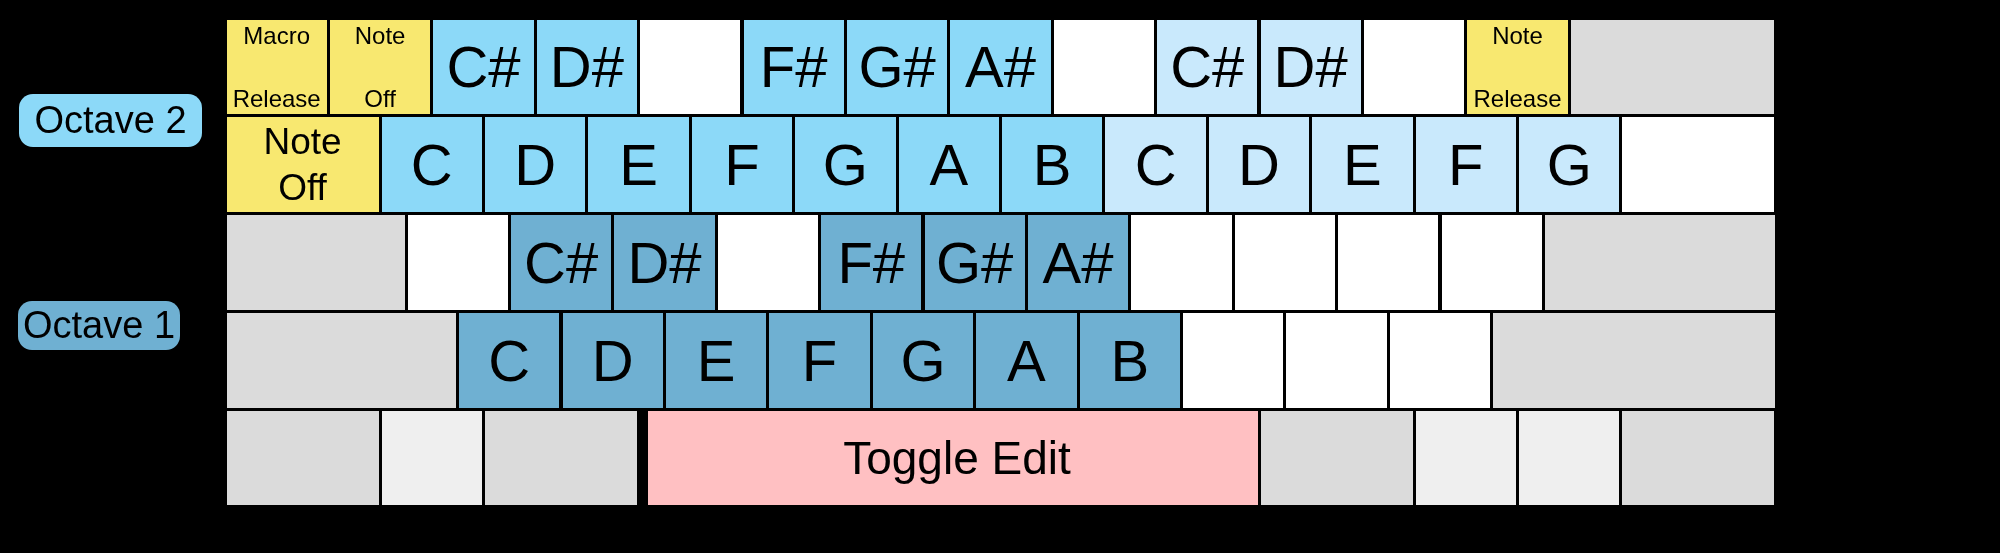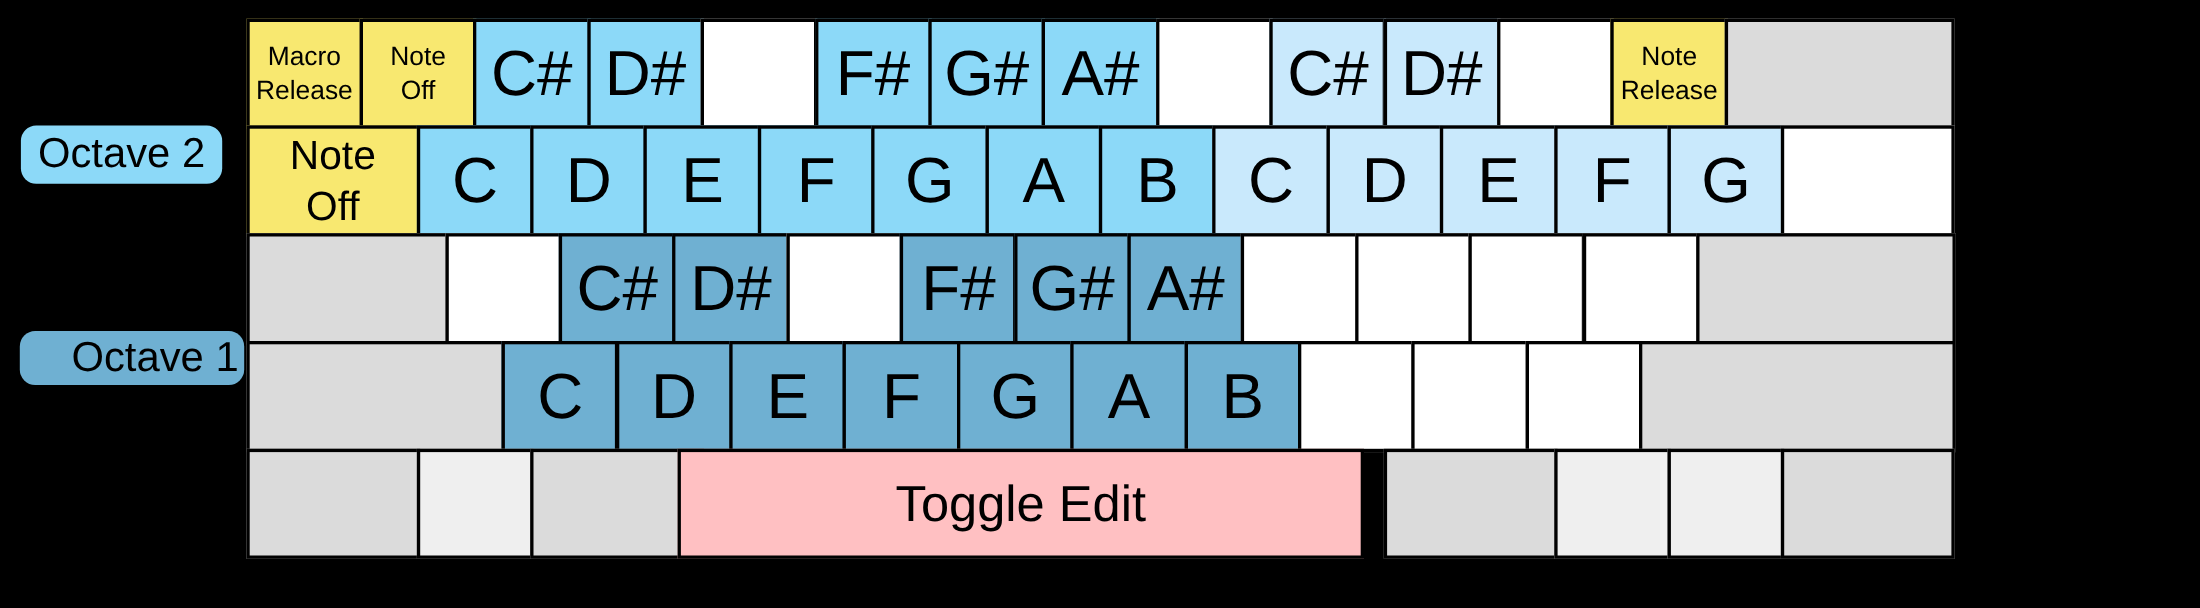--- a/index.html
+++ b/index.html
@@ -5,38 +5,38 @@
   html,body{margin:0;padding:0;background:#000;}
   .screen{
     position:relative;width:2000px;height:553px;background:#000;
     font-family:"Liberation Sans",sans-serif;overflow:hidden;
   }
   .key{
     position:absolute;box-sizing:border-box;border:3px solid #000;
     display:flex;flex-direction:column;align-items:center;justify-content:center;
     color:#000;font-size:58px;text-align:center;white-space:nowrap;
   }
-  .key--sm{font-size:24px;}
+  .key--sm{font-size:24px;justify-content:space-between;}
   .key--sm .key-line{line-height:31px;}
   .key--md{font-size:37px;}
   .key--md .key-line{line-height:46px;}
   .key--xl{font-size:46px;}
   .pill{
     position:absolute;display:flex;align-items:center;justify-content:center;
     color:#000;font-size:38px;border-radius:14px;
   }
   .pill--oct2{left:19px;top:94px;width:183px;height:53px;}
-  .pill--oct1{left:18px;top:301px;width:162px;height:49px;padding-left:42px;}
+  .pill--oct1{left:18px;top:301px;width:162px;height:49px;}
   .pill--oct3{left:1800px;top:95px;width:184px;height:48px;}
 </style>
 </head>
 <body>
 
 <div class="screen">
-  <div class="pill pill--oct2" style="background: rgb(140, 217, 248); margin-top: 20px;">Octave 2</div>
+  <div class="pill pill--oct2" style="background: rgb(140, 217, 248);">Octave 2</div>
   <div class="pill pill--oct1" style="background: rgb(111, 176, 210);">Octave 1</div>
   <div id="board">
       <div class="key key--sm" style="left: 223.5px; top: 16.5px; width: 106.4px; height: 100.8px; background: rgb(248, 232, 112);">
         <div class="key-line">Macro</div>
         <div class="key-line">Release</div>
       </div>
       <div class="key key--sm" style="left: 326.9px; top: 16.5px; width: 106.4px; height: 100.8px; background: rgb(248, 232, 112);">
         <div class="key-line">Note</div>
         <div class="key-line">Off</div>
       </div>
@@ -155,21 +155,21 @@
       <div class="key" style="left: 1076.6px; top: 309.9px; width: 106.4px; height: 100.8px; background: rgb(111, 176, 210);">
         <div class="key-line">B</div>
       </div>
       <div class="key" style="left: 1180px; top: 309.9px; width: 106.4px; height: 100.8px; background: rgb(255, 255, 255);"></div>
       <div class="key" style="left: 1283.4px; top: 309.9px; width: 106.4px; height: 100.8px; background: rgb(255, 255, 255);"></div>
       <div class="key" style="left: 1386.8px; top: 309.9px; width: 106.4px; height: 100.8px; background: rgb(255, 255, 255);"></div>
       <div class="key" style="left: 1490.2px; top: 309.9px; width: 287.4px; height: 100.8px; background: rgb(219, 219, 219);"></div>
       <div class="key" style="left: 223.5px; top: 407.7px; width: 158.1px; height: 100.8px; background: rgb(219, 219, 219);"></div>
       <div class="key" style="left: 378.6px; top: 407.7px; width: 106.4px; height: 100.8px; background: rgb(239, 239, 239);"></div>
       <div class="key" style="left: 482px; top: 407.7px; width: 158.1px; height: 100.8px; background: rgb(219, 219, 219);"></div>
-      <div class="key key--xl" style="left: 616px; top: 407.7px; width: 624px; height: 100.8px; background: rgb(255, 192, 194);">
+      <div class="key key--xl" style="left: 645px; top: 407.7px; width: 624px; height: 100.8px; background: rgb(255, 192, 194);">
         <div class="key-line">Toggle Edit</div>
       </div>
       <div class="key" style="left: 1257.5px; top: 407.7px; width: 158.1px; height: 100.8px; background: rgb(219, 219, 219);"></div>
       <div class="key" style="left: 1412.6px; top: 407.7px; width: 106.4px; height: 100.8px; background: rgb(239, 239, 239);"></div>
       <div class="key" style="left: 1516px; top: 407.7px; width: 106.4px; height: 100.8px; background: rgb(239, 239, 239);"></div>
       <div class="key" style="left: 1619.4px; top: 407.7px; width: 158.1px; height: 100.8px; background: rgb(219, 219, 219);"></div>
     </div>
 </div>
 
 </body></html>

